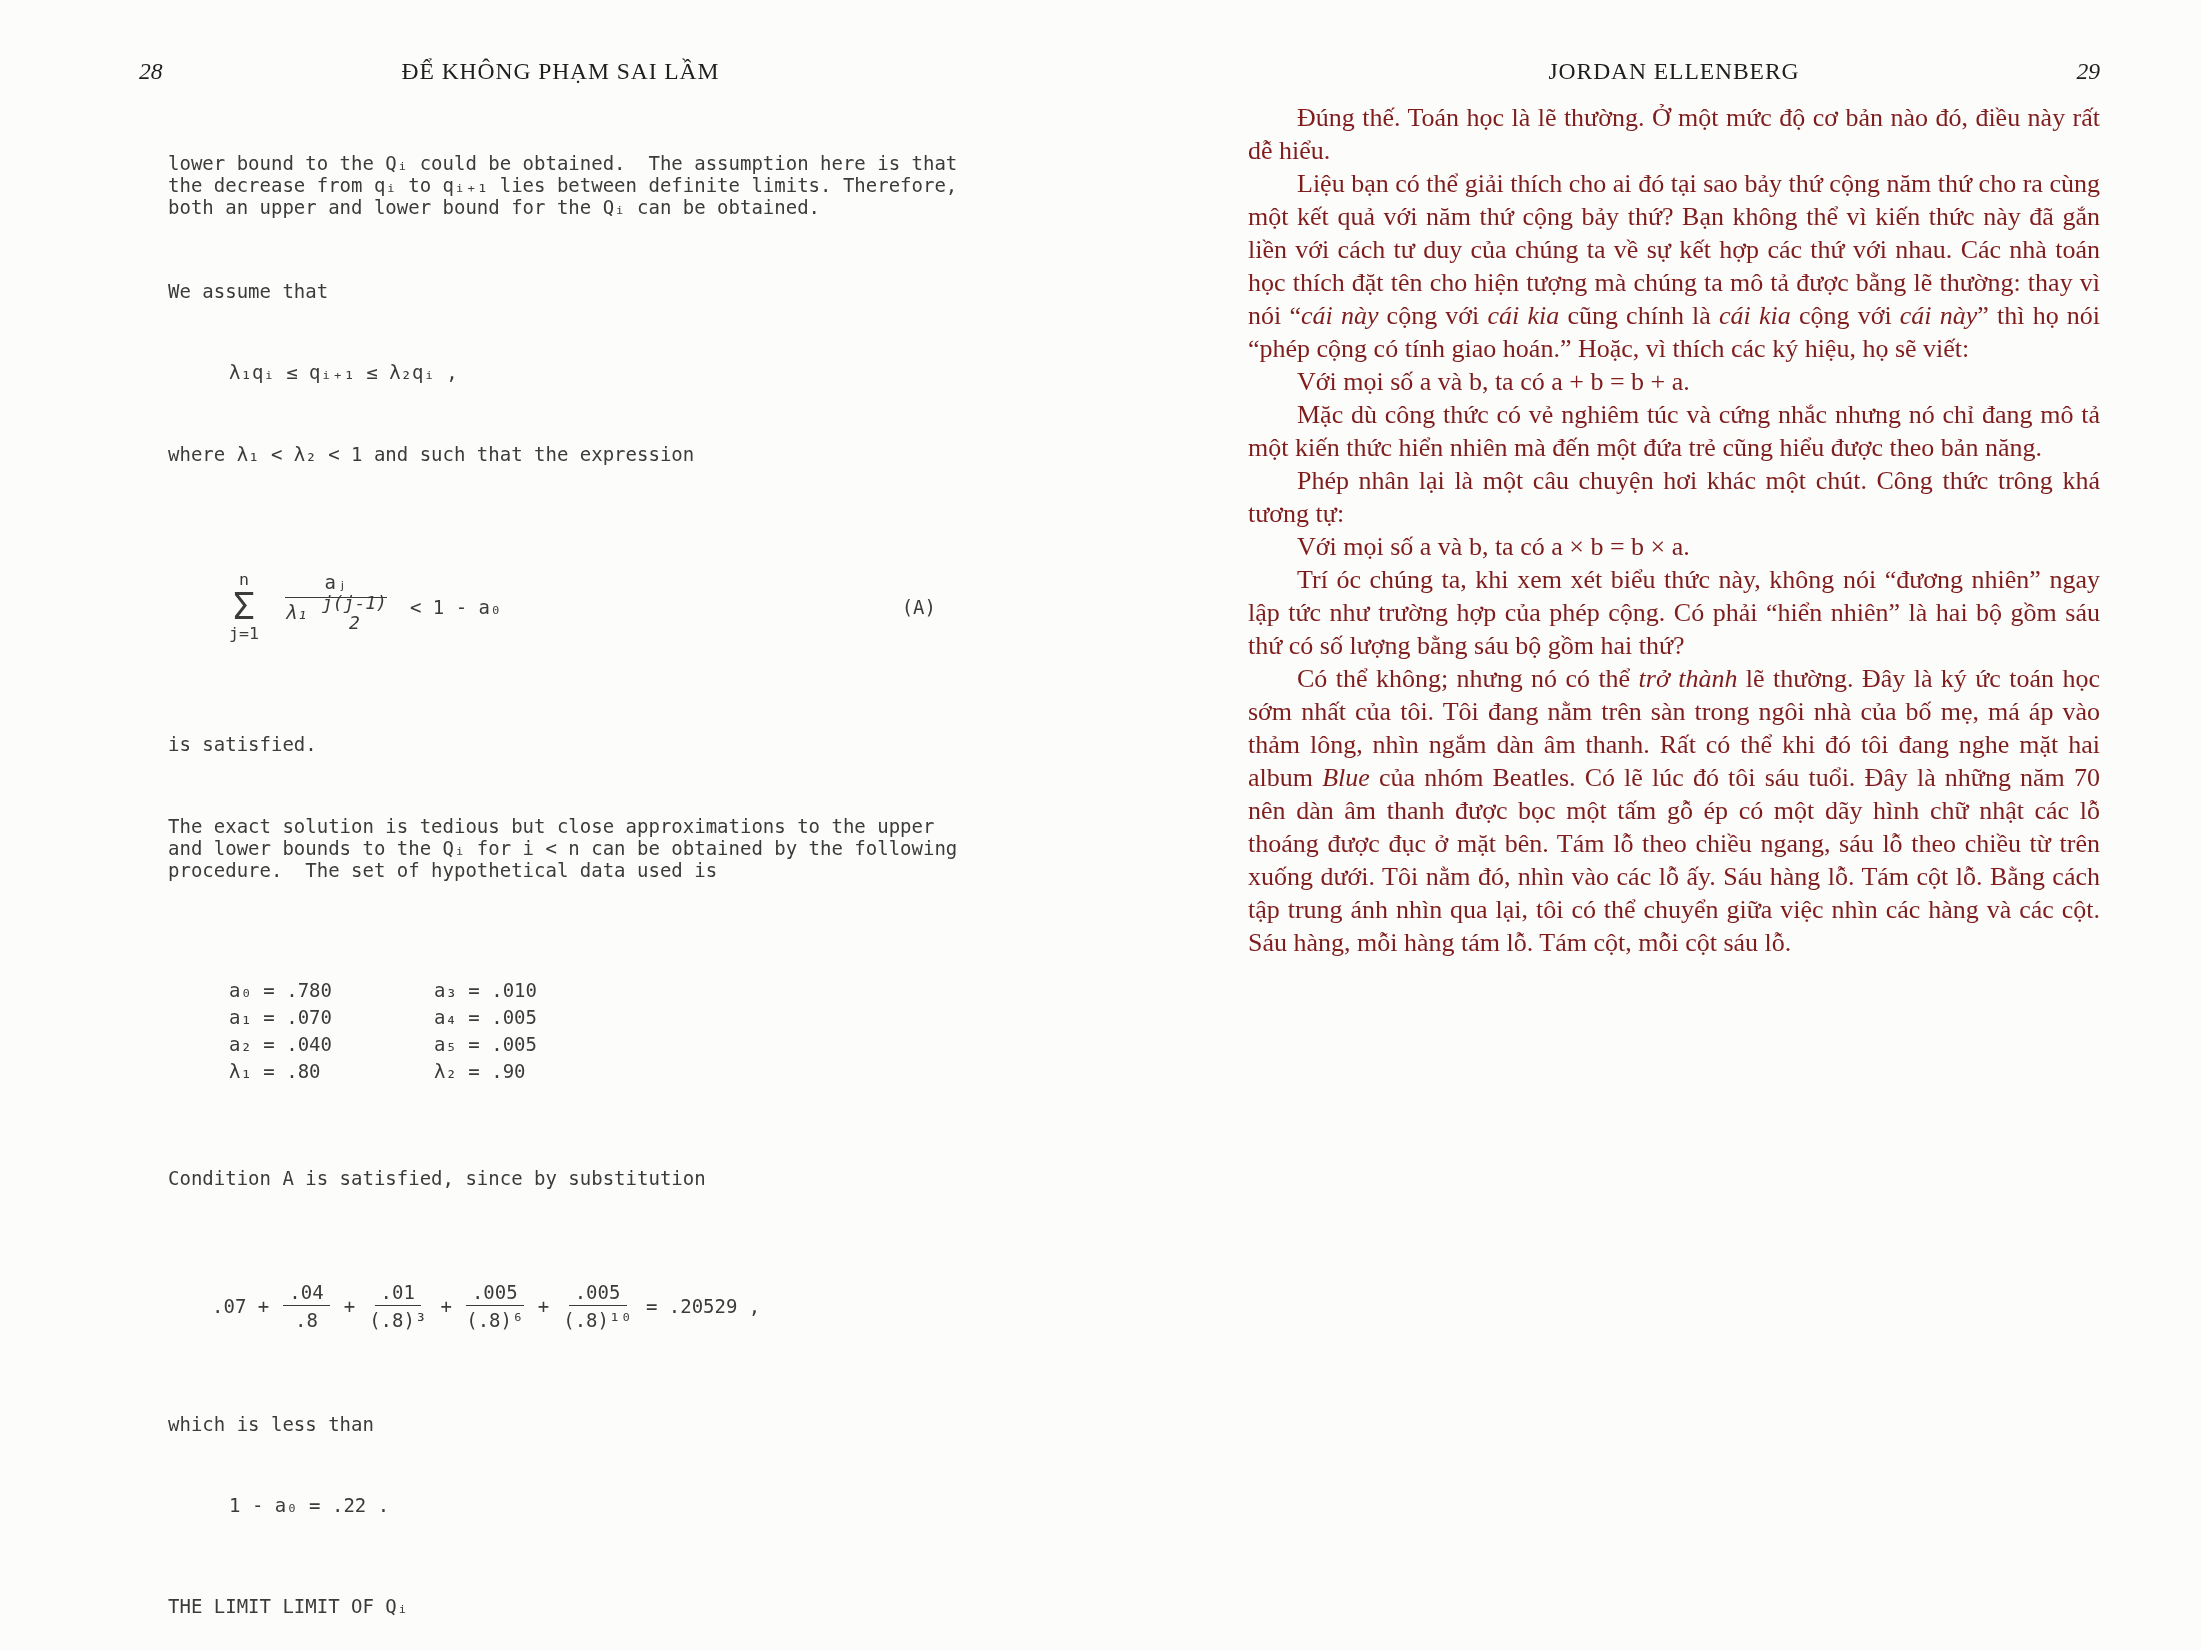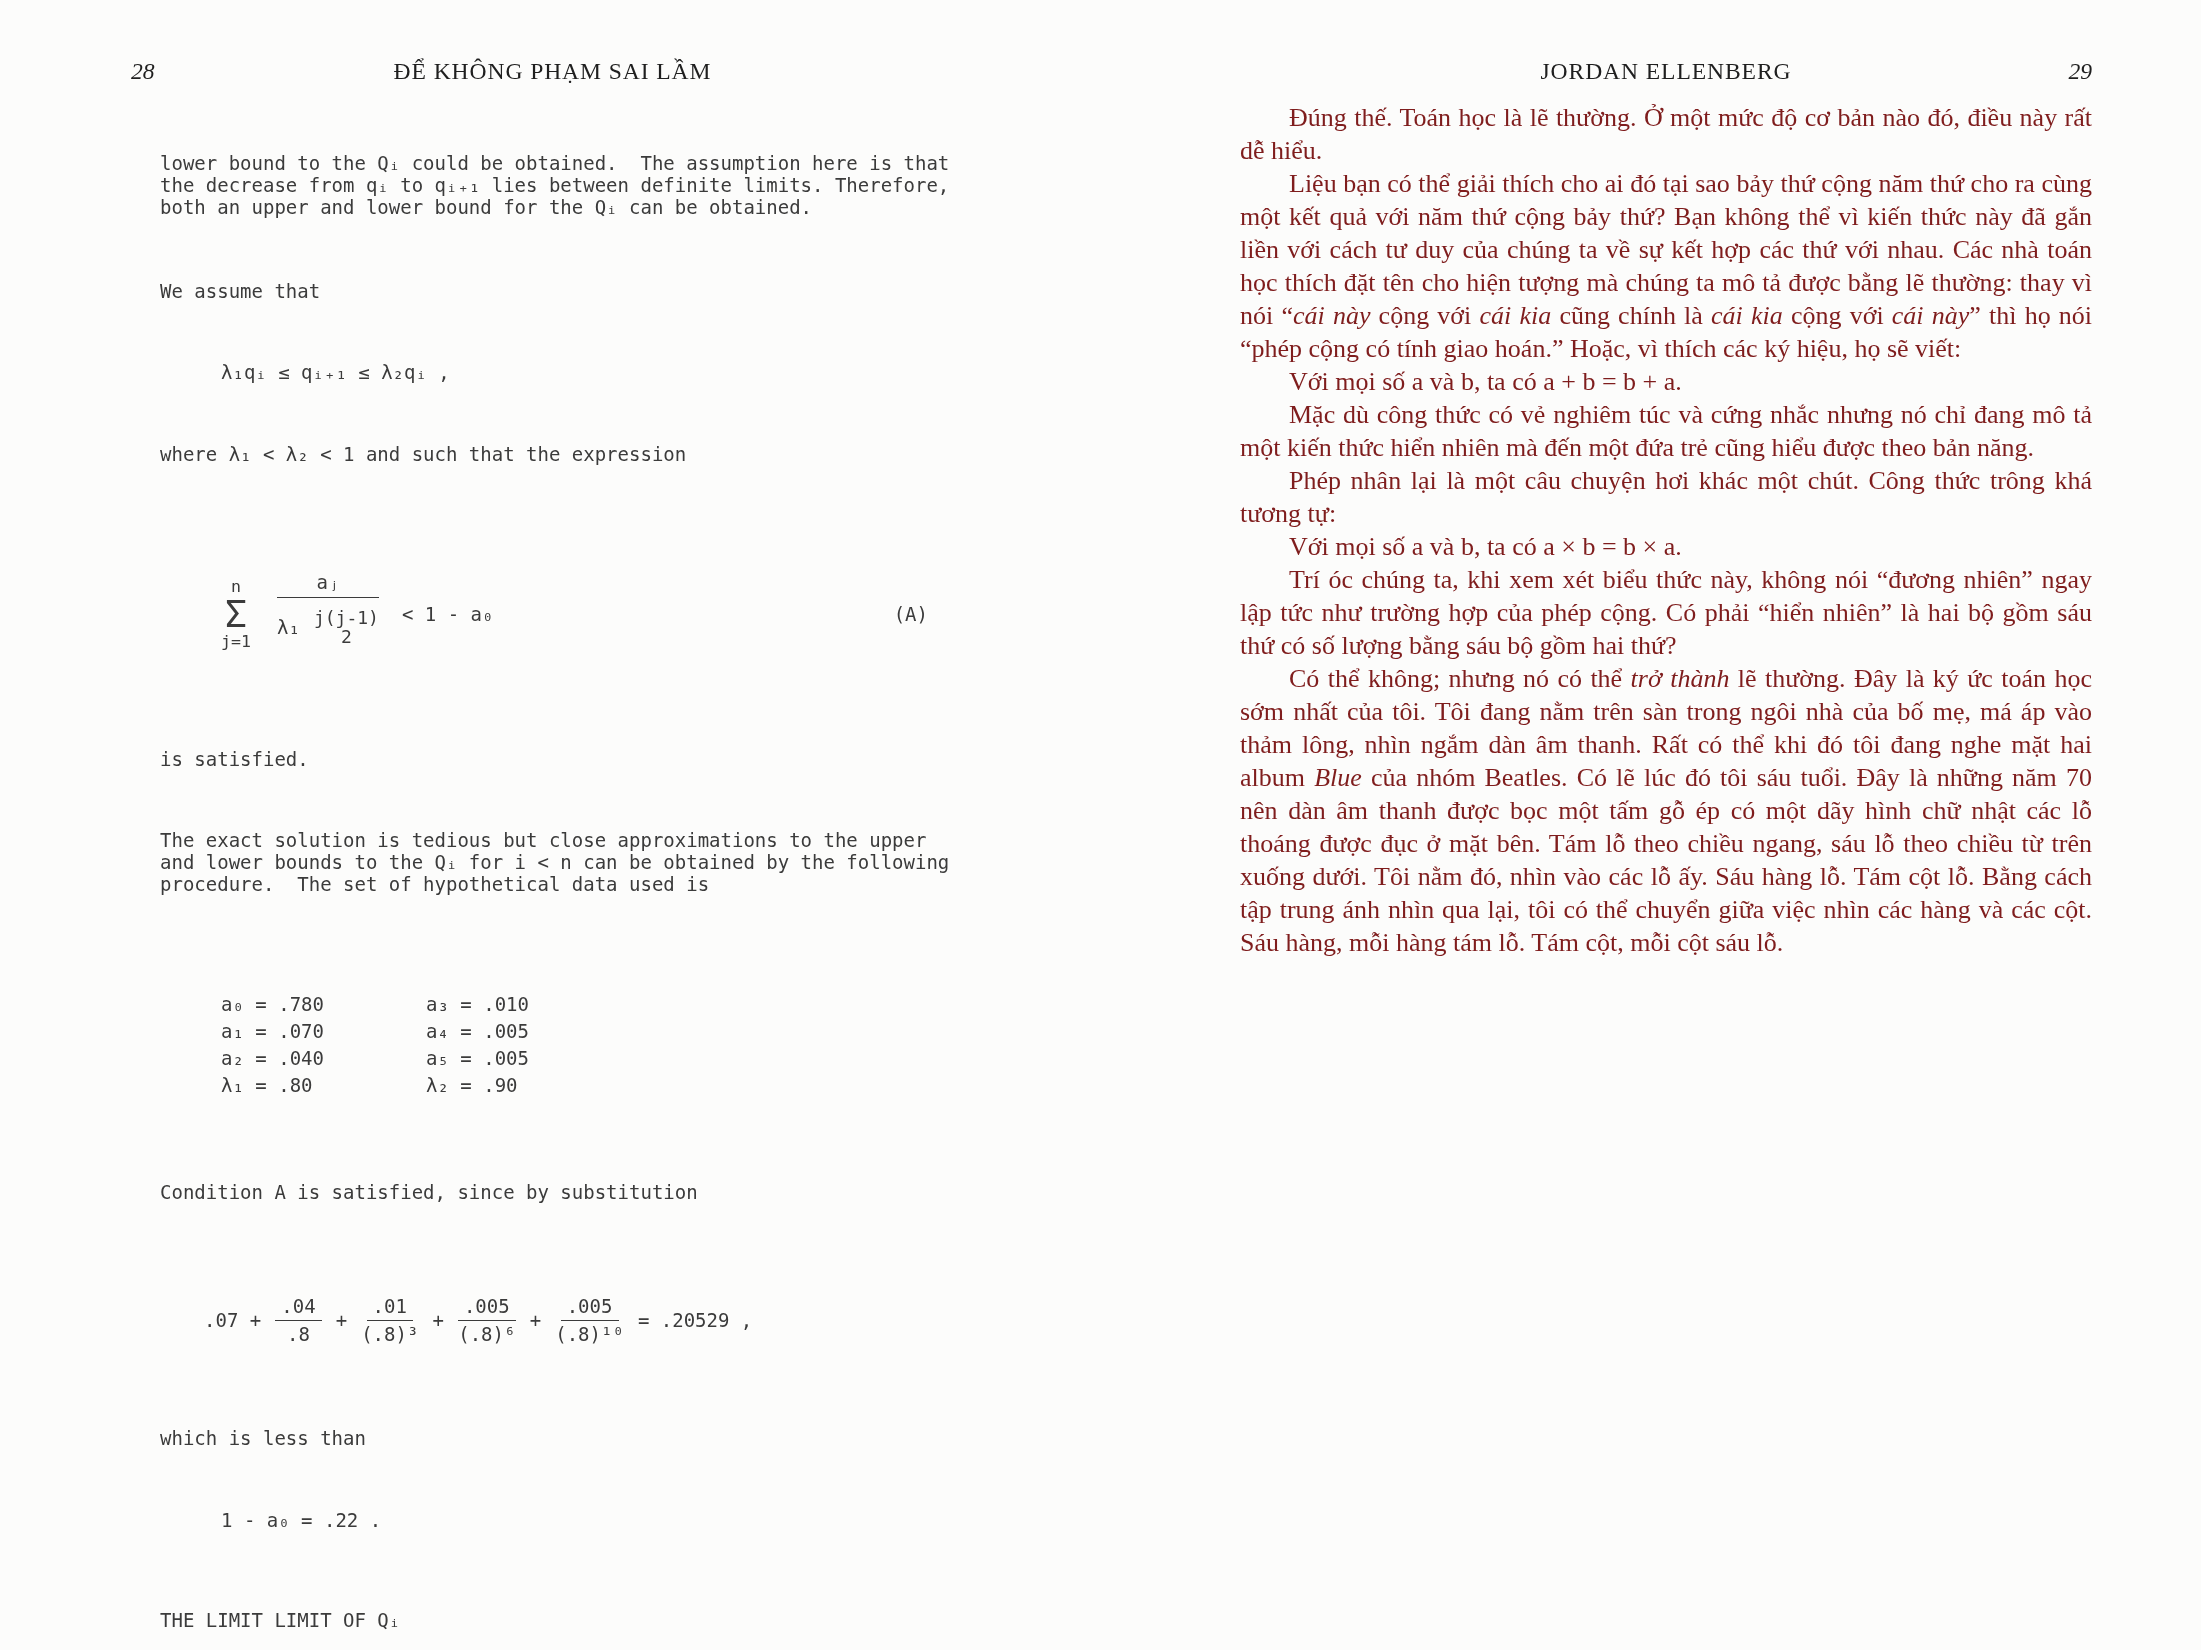--- a/index.html
+++ b/index.html
@@ -3,21 +3,21 @@
 <meta charset="utf-8">
 <style>
   html,body { margin:0; padding:0; }
   body {
     width:2201px; height:1651px;
     background:#fcfcfb;
     overflow:hidden;
     font-family:"Liberation Serif","DejaVu Serif",serif;
     color:#161616;
   }
-  .spread { position:relative; width:1817px; height:1651px; }
+  .spread { position:relative; width:1817px; height:1651px;margin-left:8px; }
   .page { position:absolute; top:0; }
   .page.left  { left:131px; width:843px; }
   .page.right { left:1240px; width:852px; }
 
   
   .pg-header {
     display:flex; align-items:baseline;
     margin-top:58px;
     font-size:23.6px; color:#1f1f1f;
   }
@@ -46,21 +46,21 @@
   }
   .sigma { display:inline-flex; flex-direction:column; align-items:center;
            font-size:16.6px; line-height:1.05; margin-right:26px; }
   .sig-sym { font-size:37px; line-height:1; }
   .rel { margin-left:23px; }
   .f-label { margin-left:auto; }
 
   .frac2 { display:inline-flex; flex-direction:column; align-items:center; }
   .frac2 .fnum { border-bottom:1.7px solid #3b3b3b; padding:0 6.1px 2.6px; text-align:center; }
   .frac2 .fden { padding-top:2.6px; text-align:center; }
-  .bigfrac .fden { border-top:1.7px solid #3b3b3b; border-bottom:none; padding-top:18px; }
+  .bigfrac .fden { border-top:1.7px solid #3b3b3b; border-bottom:none; padding-top:3px;font-style:italic; }
   .bigfrac .fnum { border-bottom:none; padding-bottom:3.5px; }
   .expstack { display:inline-flex; flex-direction:column; align-items:center;
               font-size:18px; line-height:1.1; transform:translateY(-10.5px); margin-left:2.6px; }
 
   .m-table {
     display:grid; grid-template-columns:205px auto;
     row-gap:5px; margin:14px 0 19px 61px;
   }
   .m-equation {
     display:flex; align-items:center; gap:14px;

